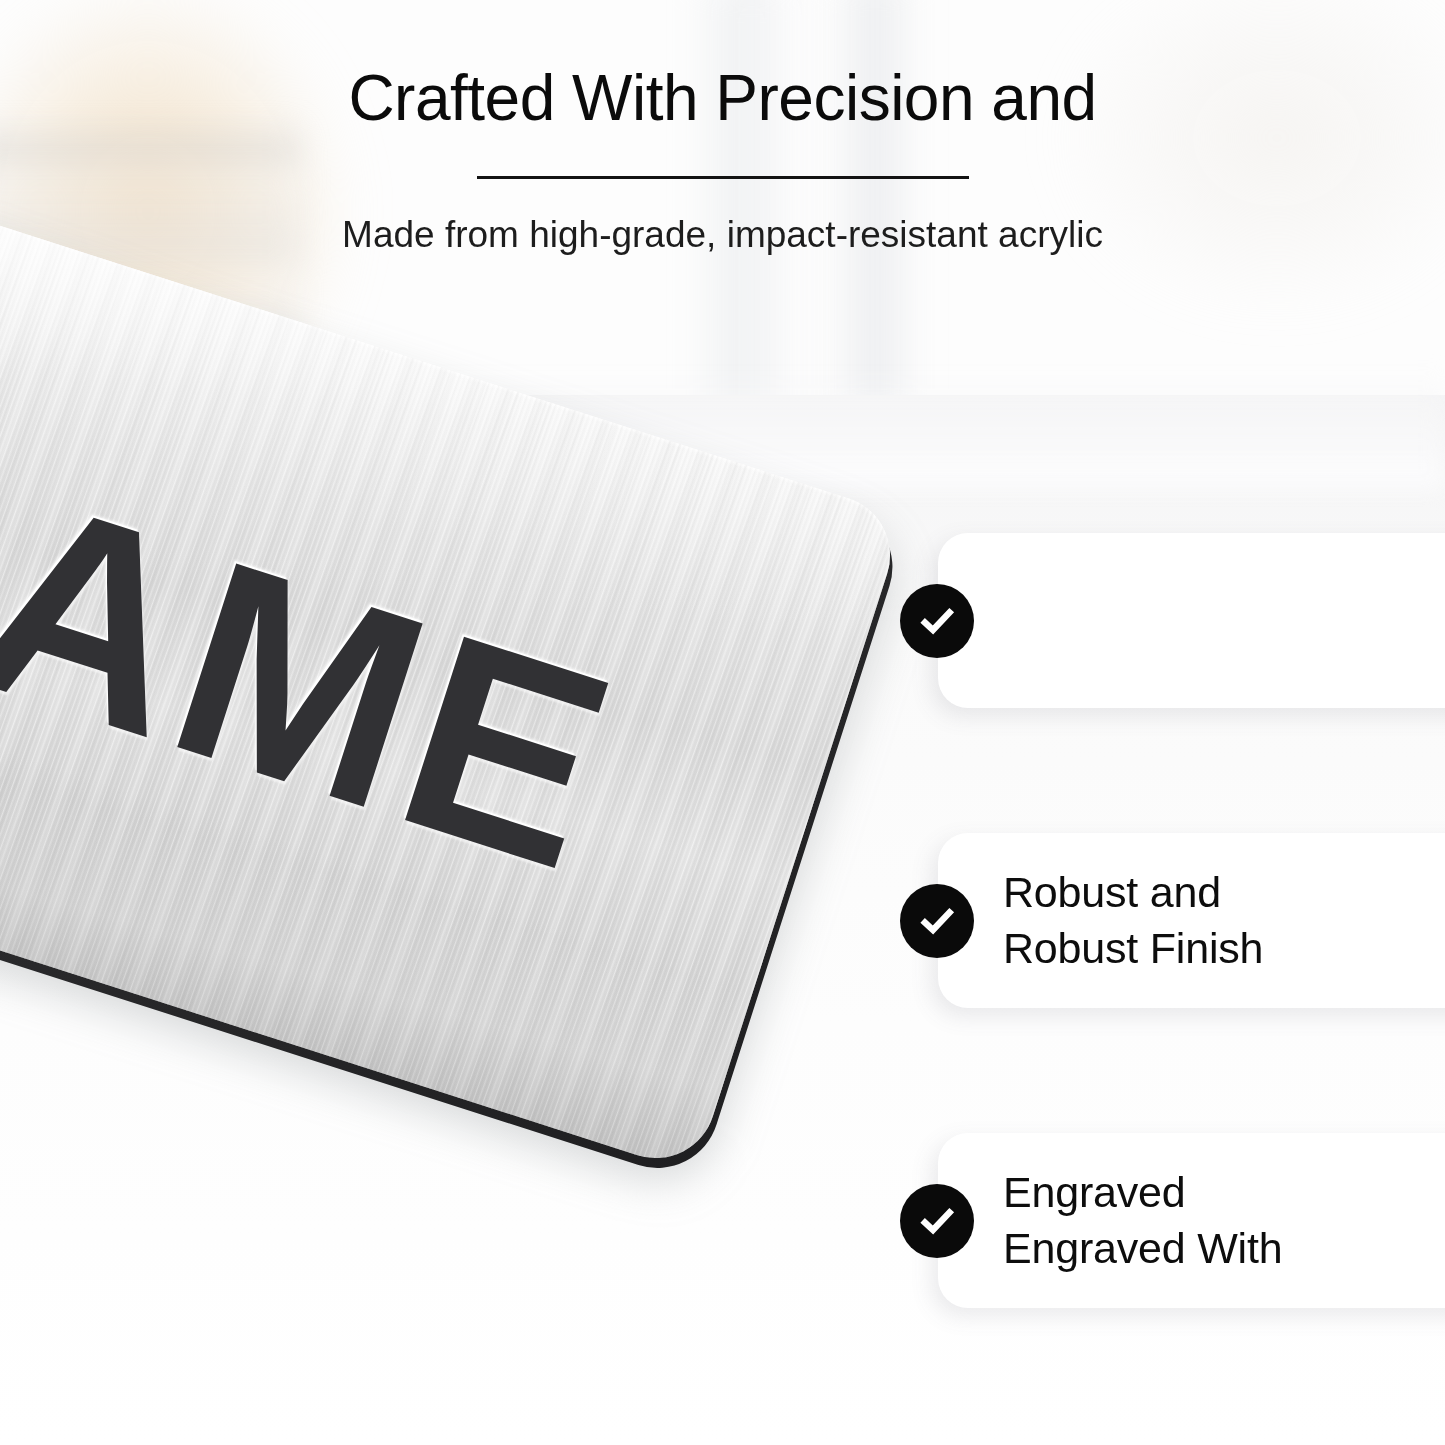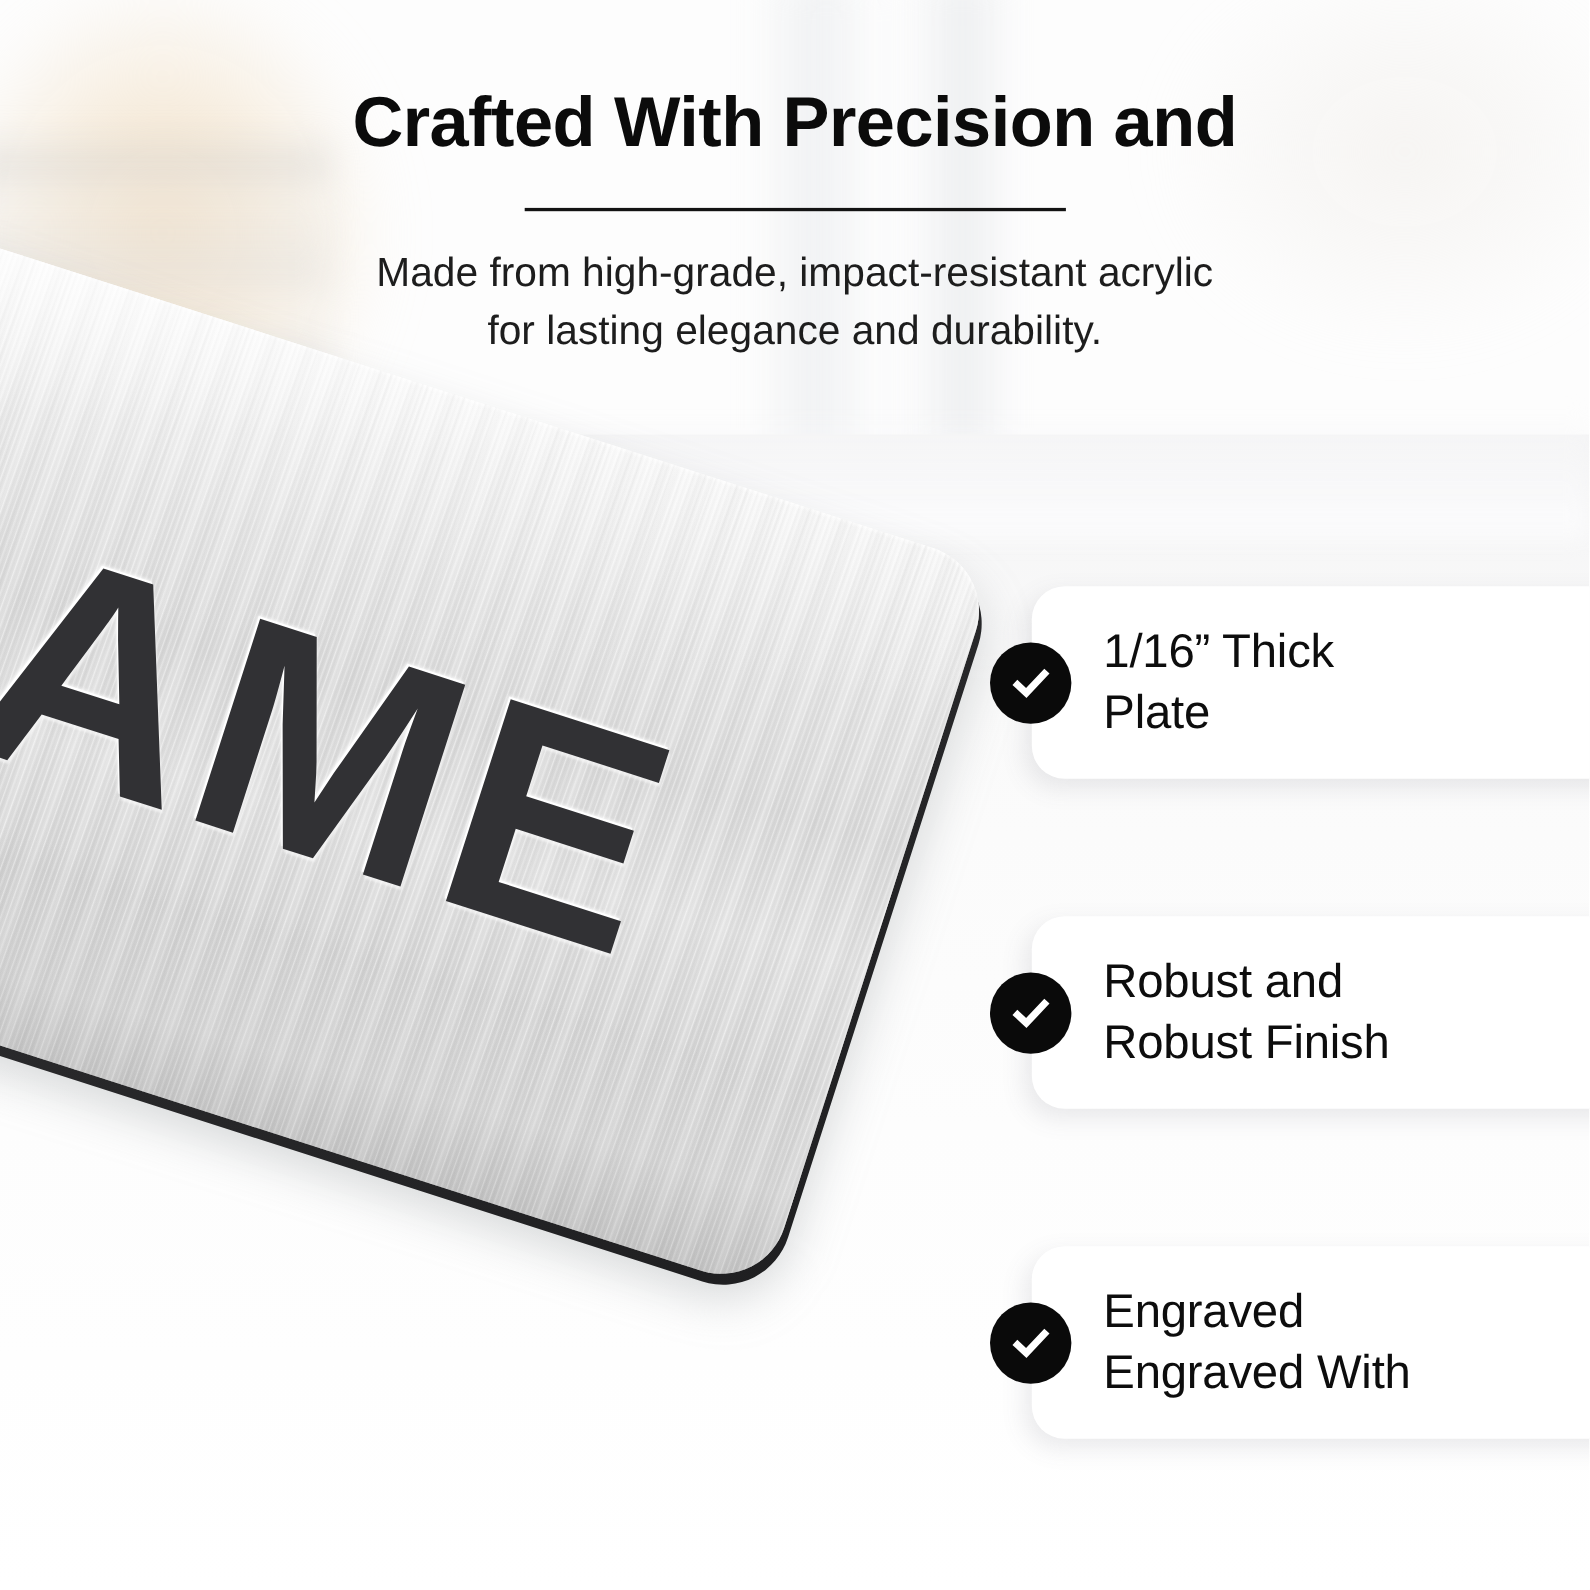--- a/index.html
+++ b/index.html
@@ -202,26 +202,26 @@
   .header {
     position: absolute;
     left: 0;
     right: 0;
     top: 52px;
     text-align: center;
     z-index: 30;
   }
   .headline {
     font-family: "Liberation Sans", sans-serif;
-    font-weight: 700;
+    font-weight: 400;
     font-size: 64px;
     line-height: 1.32;
     color: #0b0b0b;
     letter-spacing: -0.5px;
-    margin: 17px auto;
+    margin: 4px auto;
     max-width: 960px;
   }
   .divider {
     width: 492px;
     height: 3px;
     background: #131313;
     margin: 36px auto 30px auto;
   }
   .subline {
     font-family: "Liberation Sans", sans-serif;
@@ -295,21 +295,20 @@
   <div class="bg-floor"></div>
   <div class="bg-floor-haze"></div>
 
   <div class="header">
     <h1 class="headline">
       <span>Crafted With Precision and</span><br>
     </h1>
     <div class="divider"></div>
     <p class="subline">
       <span>Made from high-grade, impact-resistant acrylic</span><br>
-      <span>for lasting elegance and durability.</span>
     </p>
   </div>
 
   <div class="plate-wrap">
     <div class="plate-shadow"></div>
     <div class="plate-edge"></div>
     <div class="plate-face">
       <div class="brushed"></div>
       <div class="brushed2"></div>
       <div class="plate-sheen"></div>
@@ -318,24 +317,20 @@
   </div>
 
   <div class="cards">
 
     <div class="card">
       <div class="check-badge">
         <svg width="40" height="40" viewBox="0 0 40 40" aria-hidden="true">
           <path d="M8 21.5 L16 29 L32.5 11.5" fill="none" stroke="#ffffff" stroke-width="6.5" stroke-linecap="square" stroke-linejoin="miter"></path>
         </svg>
       </div>
-      <div class="card-label">
-        <span>1/16” Thick</span><br>
-        <span>Plate</span>
-      </div>
     </div>
 
     <div class="card">
       <div class="check-badge">
         <svg width="40" height="40" viewBox="0 0 40 40" aria-hidden="true">
           <path d="M8 21.5 L16 29 L32.5 11.5" fill="none" stroke="#ffffff" stroke-width="6.5" stroke-linecap="square" stroke-linejoin="miter"></path>
         </svg>
       </div>
       <div class="card-label">
         <span>Robust and</span><br>

